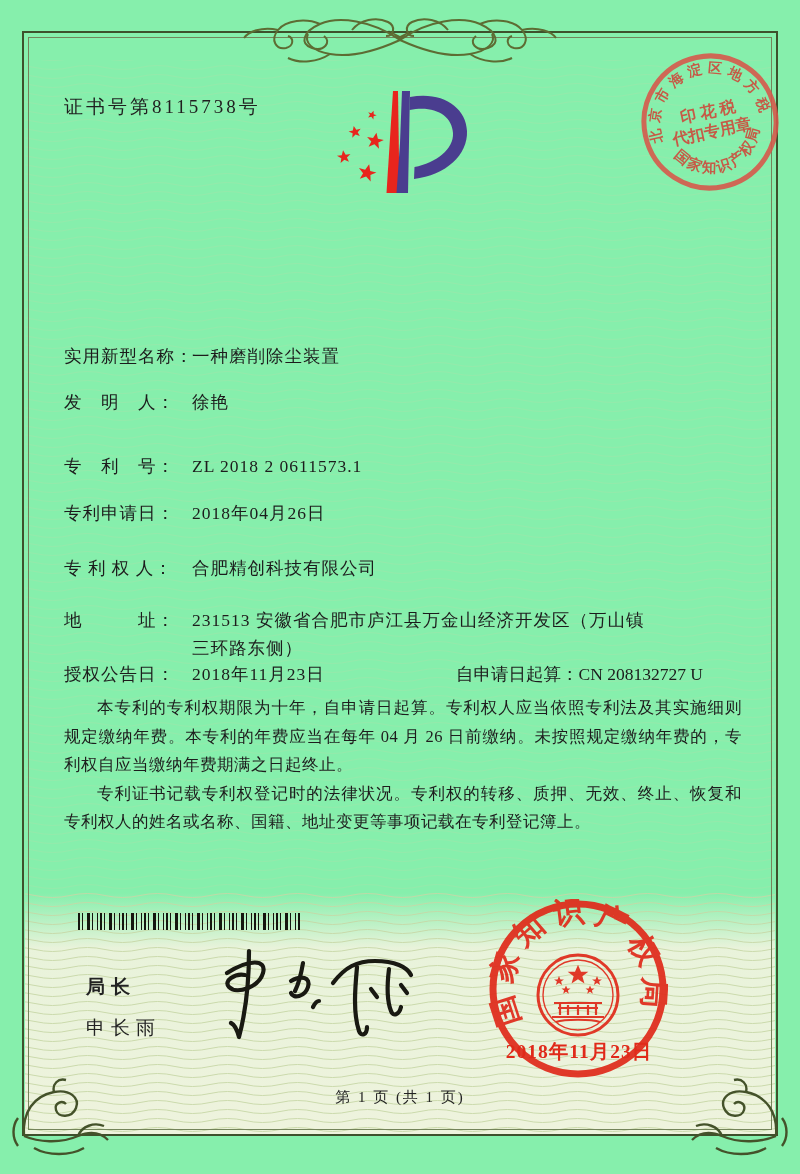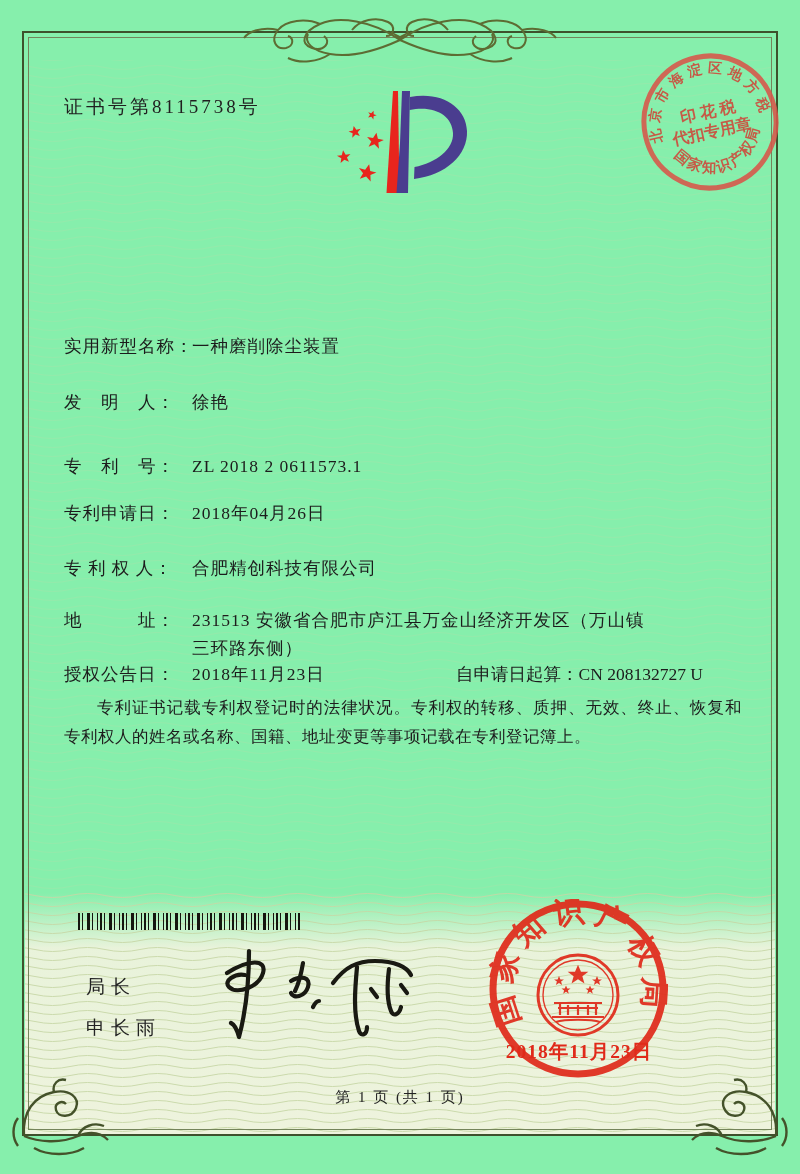--- a/index.html
+++ b/index.html
@@ -48,21 +48,21 @@
     font-size:16.5px; line-height:28.5px; color:#1d1d1d; text-align:justify;
   }
   .body-text p { text-indent:2em; letter-spacing:.5px; }
   .barcode {
     position:absolute; left:78px; top:913px; width:224px; height:17px;
     background:repeating-linear-gradient(90deg,
       #15150f 0 2px, transparent 2px 4px, #15150f 4px 5px, transparent 5px 9px,
       #15150f 9px 12px, transparent 12px 14px, #15150f 14px 15px, transparent 15px 19px,
       #15150f 19px 20px, transparent 20px 22px);
   }
-  .official-title { position:absolute; left:86px; top:974px; font-size:19px; color:#222; letter-spacing:6px; }
+  .official-title { position:absolute; left:86px; top:974px; font-size:19px; color:#222; letter-spacing:6px;font-weight:bold; }
   .official-name  { position:absolute; left:86px; top:1015px; font-size:19px; color:#222; letter-spacing:6px; }
   .signature { position:absolute; left:205px; top:945px; }
   .seal { position:absolute; left:488px; top:899px; }
   .seal-date {
     position:absolute; left:494px; top:1038px; width:170px; text-align:center;
     font-size:19.5px; font-weight:bold; color:#e02a1a; letter-spacing:1px;
   }
   .tax-stamp { position:absolute; left:637px; top:49px; }
   .page-footer {
     position:absolute; left:0; top:1088px; width:100%; text-align:center;
@@ -144,21 +144,21 @@
     </g>
     <path d="M63 8 L68 8 L69.5 110 L56.5 110 Z" fill="#e8251d"></path>
     <g fill="#4a3d8f">
       <path d="M72 8 L80 8 L78 110 L66.5 110 L70 60 Z"></path>
       <path d="M80 14 C112 8 136 24 137 48 C138 72 116 92 84 96 L84.5 84 C106 80 124 66 123 50 C122 32 104 22 79.5 27 Z"></path>
     </g>
   </svg>
 
 
   <div class="fields">
-    <div class="frow" style="top:0;">
+    <div class="frow" style="top:10px;">
       <span class="flabel">实用新型名称：</span><span class="fvalue">一种磨削除尘装置</span>
     </div>
     <div class="frow" style="top:56px;">
       <span class="flabel">发　明　人：</span><span class="fvalue">徐艳</span>
     </div>
     <div class="frow" style="top:120px;">
       <span class="flabel">专　利　号：</span><span class="fvalue">ZL 2018 2 0611573.1</span>
     </div>
     <div class="frow" style="top:167px;">
       <span class="flabel">专利申请日：</span><span class="fvalue">2018年04月26日</span>
@@ -170,20 +170,21 @@
       <span class="flabel">地　　　址：</span><span class="fvalue">231513 安徽省合肥市庐江县万金山经济开发区（万山镇</span>
     </div>
     <div class="addr2" style="top:302px;">三环路东侧）</div>
     <div class="frow" style="top:328px; width:690px;">
       <span class="flabel">授权公告日：</span><span class="fvalue">2018年11月23日</span>
       <span class="grant-no"><span>自申请日起算：</span><span>CN 208132727 U</span></span>
     </div>
   </div>
 
   <div class="body-text">
+    <p>本专利的专利权期限为十年，自申请日起算。专利权人应当依照专利法及其实施细则规定缴纳年费。本专利的年费应当在每年 04 月 26 日前缴纳。未按照规定缴纳年费的，专利权自应当缴纳年费期满之日起终止。</p>
     <p>专利证书记载专利权登记时的法律状况。专利权的转移、质押、无效、终止、恢复和专利权人的姓名或名称、国籍、地址变更等事项记载在专利登记簿上。</p>
   </div>
 
   <div class="barcode"></div>
 
   <div class="official-title">局长</div>
   <div class="official-name">申长雨</div>
 
   <svg class="signature" width="220" height="100" viewBox="0 0 220 100">
     <g stroke="#191912" fill="none" stroke-width="4.2" stroke-linecap="round" stroke-linejoin="round">

